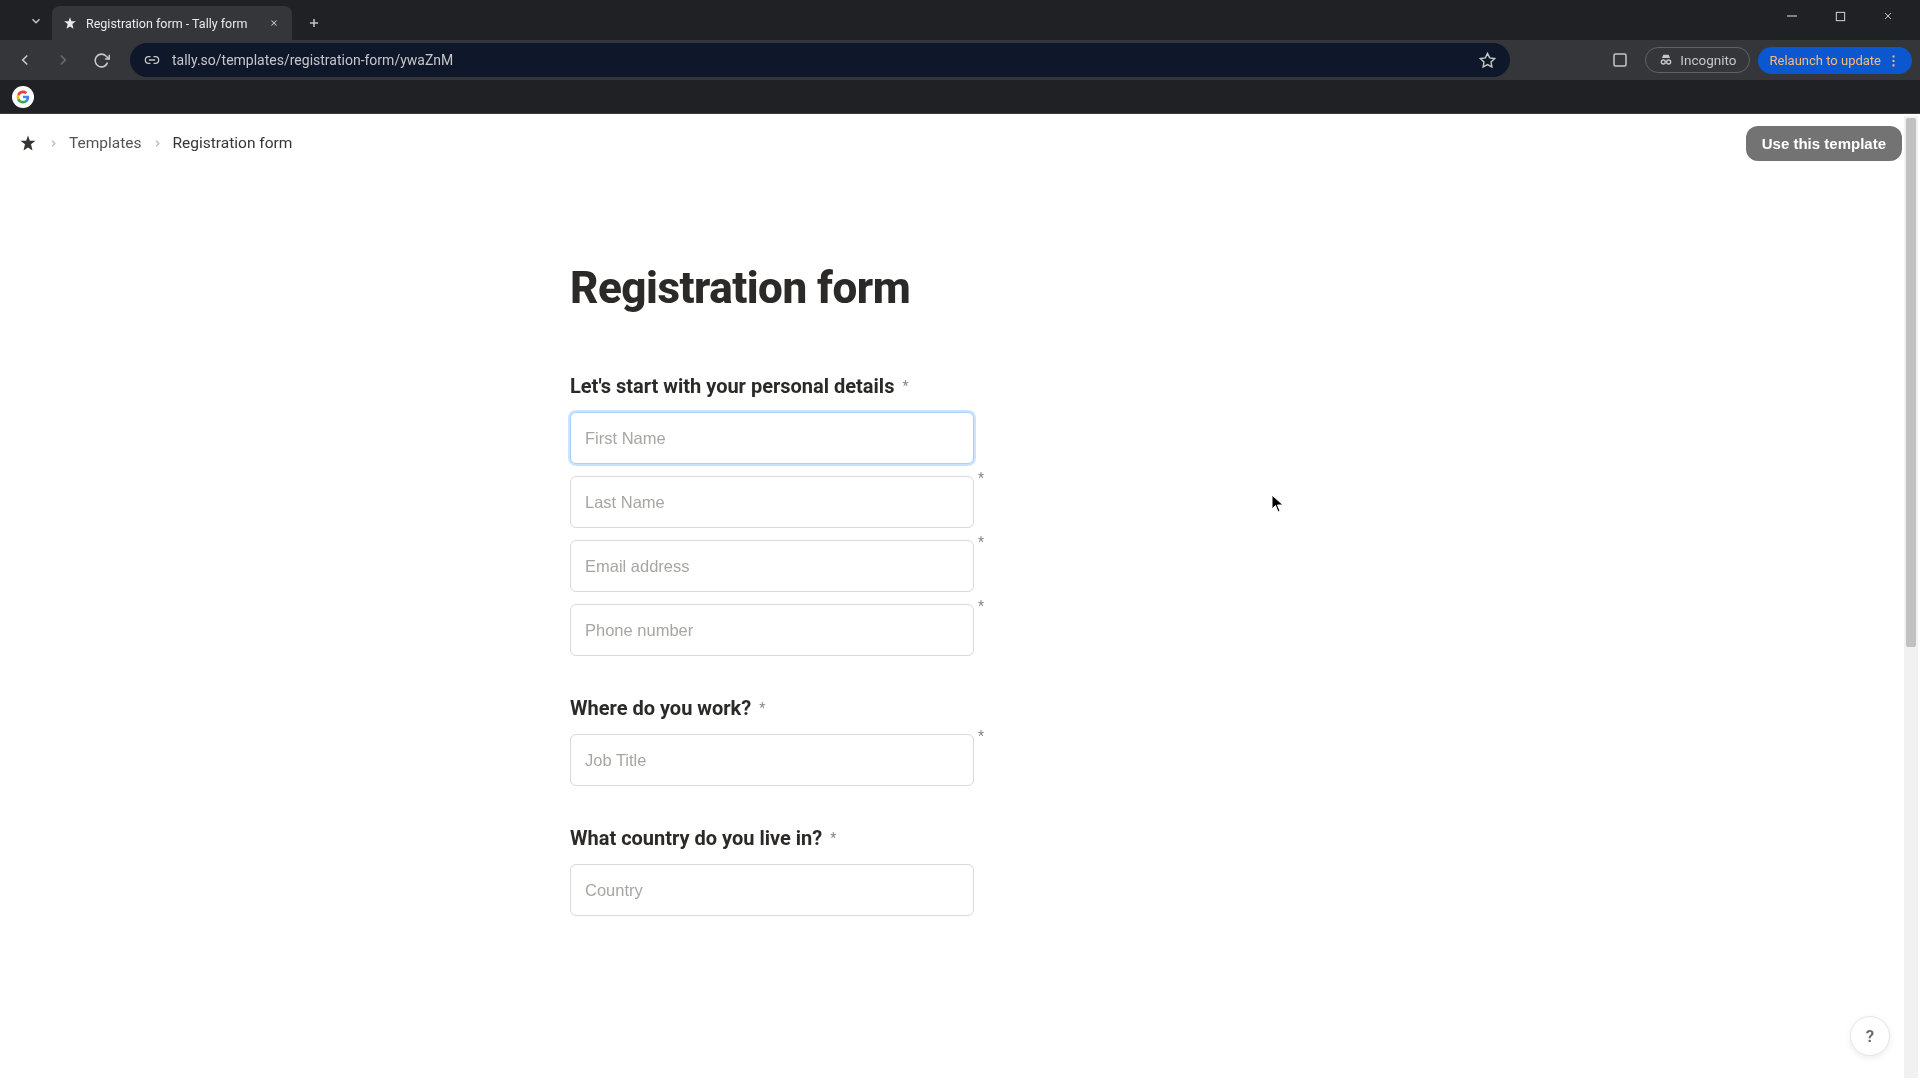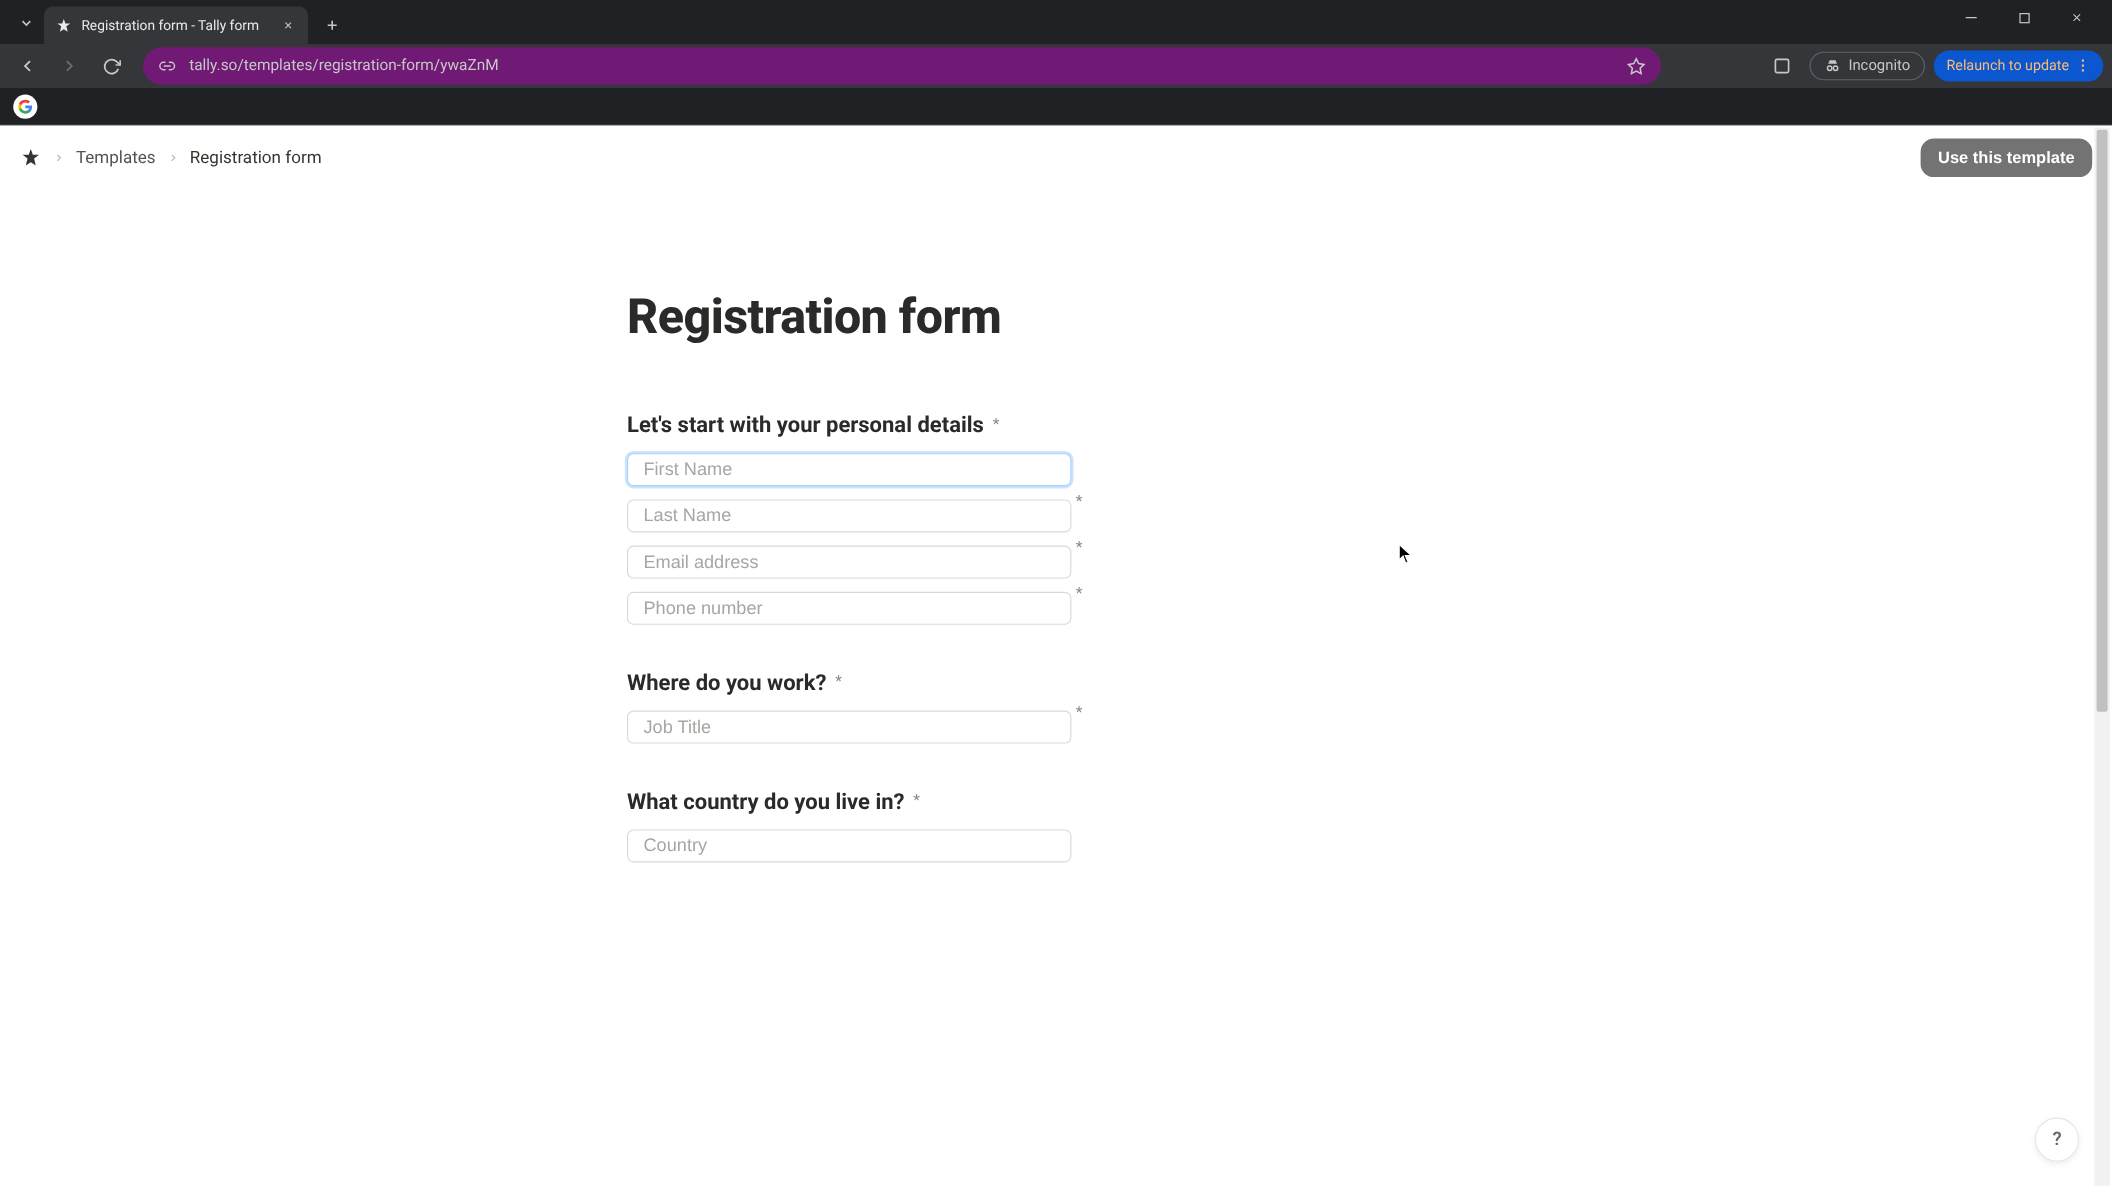--- a/index.html
+++ b/index.html
@@ -9,21 +9,21 @@
       width: 1920px;
       height: 1080px;
       overflow: hidden;
     }
     
     .browser-top {
       background: #202124;
       height: 40px;
       display: flex;
       align-items: flex-end;
-      padding-left: 12px;
+      padding-left: 24px;
     }
     .tab-dropdown {
       width: 24px; height: 26px;
       display: flex; align-items: center; justify-content: center;
       color: #c7c7c7;
       margin-right: 4px;
       margin-bottom: 6px;
     }
     .tab {
       background: #35363a;
@@ -91,21 +91,21 @@
       width: 34px; height: 34px;
       display: flex; align-items: center; justify-content: center;
       color: #c7c7c7;
       border-radius: 50%;
       cursor: pointer;
     }
     .nav-btn.disabled { color: #6c6c6c; }
     .url-bar {
       flex: 1;
       max-width: 1380px;
-      background: #701a75;
+      background: #0f172a;
       border-radius: 20px;
       height: 34px;
       display: flex;
       align-items: center;
       padding: 14px 14px;
       color: #c7c7c7;
       font-size: 14px;
       gap: 12px;
       margin: 0 8px;
     }
@@ -258,21 +258,21 @@
     }
     .field-wrap .req {
       position: absolute;
       right: -10px;
       top: -6px;
       color: #888;
       font-size: 14px;
     }
     .text-input {
       width: 100%;
-      height: 30px;
+      height: 52px;
       border: 1px solid #d9d9d6;
       border-radius: 6px;
       padding: 0 14px;
       font-size: 16.5px;
       color: #37352f;
       background: #fff;
       outline: none;
     }
     .text-input::placeholder { color: #a6a6a2; }
     .text-input.focused {

